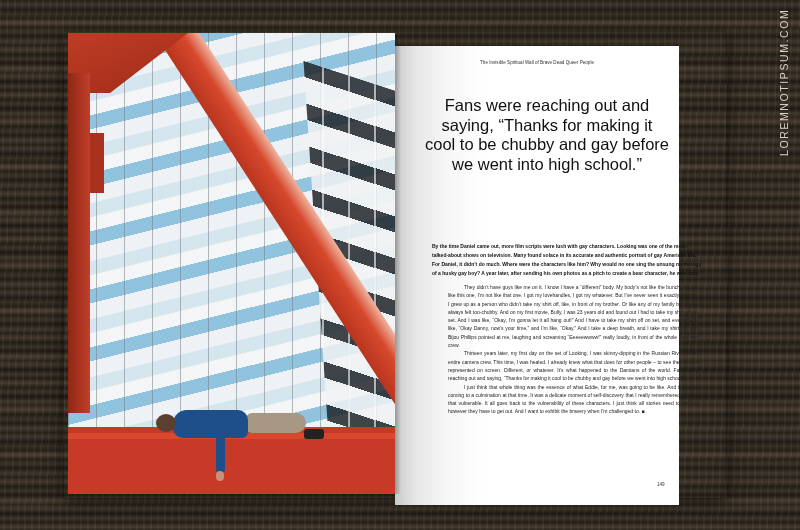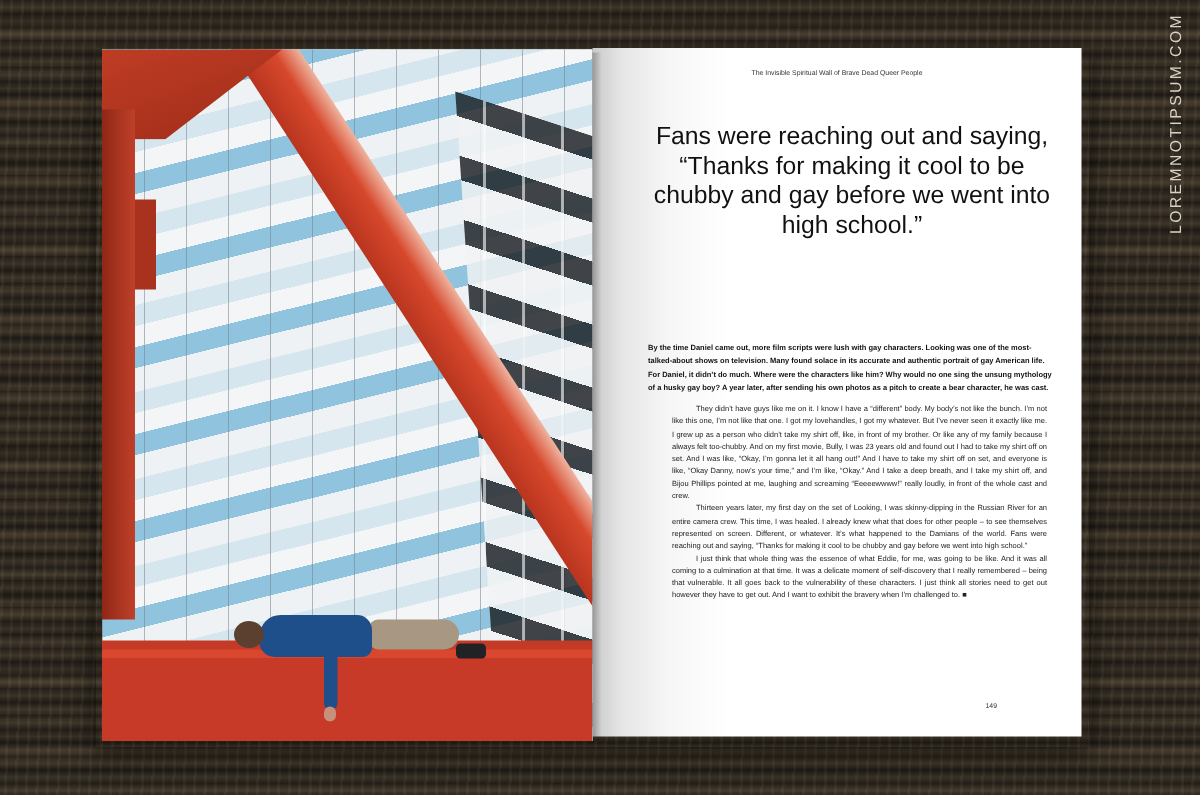--- a/index.html
+++ b/index.html
@@ -95,21 +95,21 @@
   .person-legs {
     position: absolute; left: 178px; top: 380px; width: 60px; height: 20px;
     background: #a79783; border-radius: 6px 10px 10px 6px;
   }
   .person-shoe {
     position: absolute; left: 236px; top: 396px; width: 20px; height: 10px;
     background: #202225; border-radius: 3px;
   }
   
   .right-page {
-    position: absolute; left: 395px; top: 32px; width: 326px; height: 459px;
+    position: absolute; left: 395px; top: 46px; width: 284px; height: 459px;
     background: linear-gradient(90deg, #c9c9c9 0px, #e6e6e6 20px, #f6f6f6 50px, #ffffff 90px);
   }
   .running-head {
     position: absolute; left: 0; right: 0; top: 14px;
     text-align: center; font-size: 4.6px; color: #333;
   }
   .pull-quote {
     position: absolute; left: 30px; right: 10px; top: 50px;
     text-align: center; font-size: 16.5px; line-height: 19.6px; color: #111;
   }

